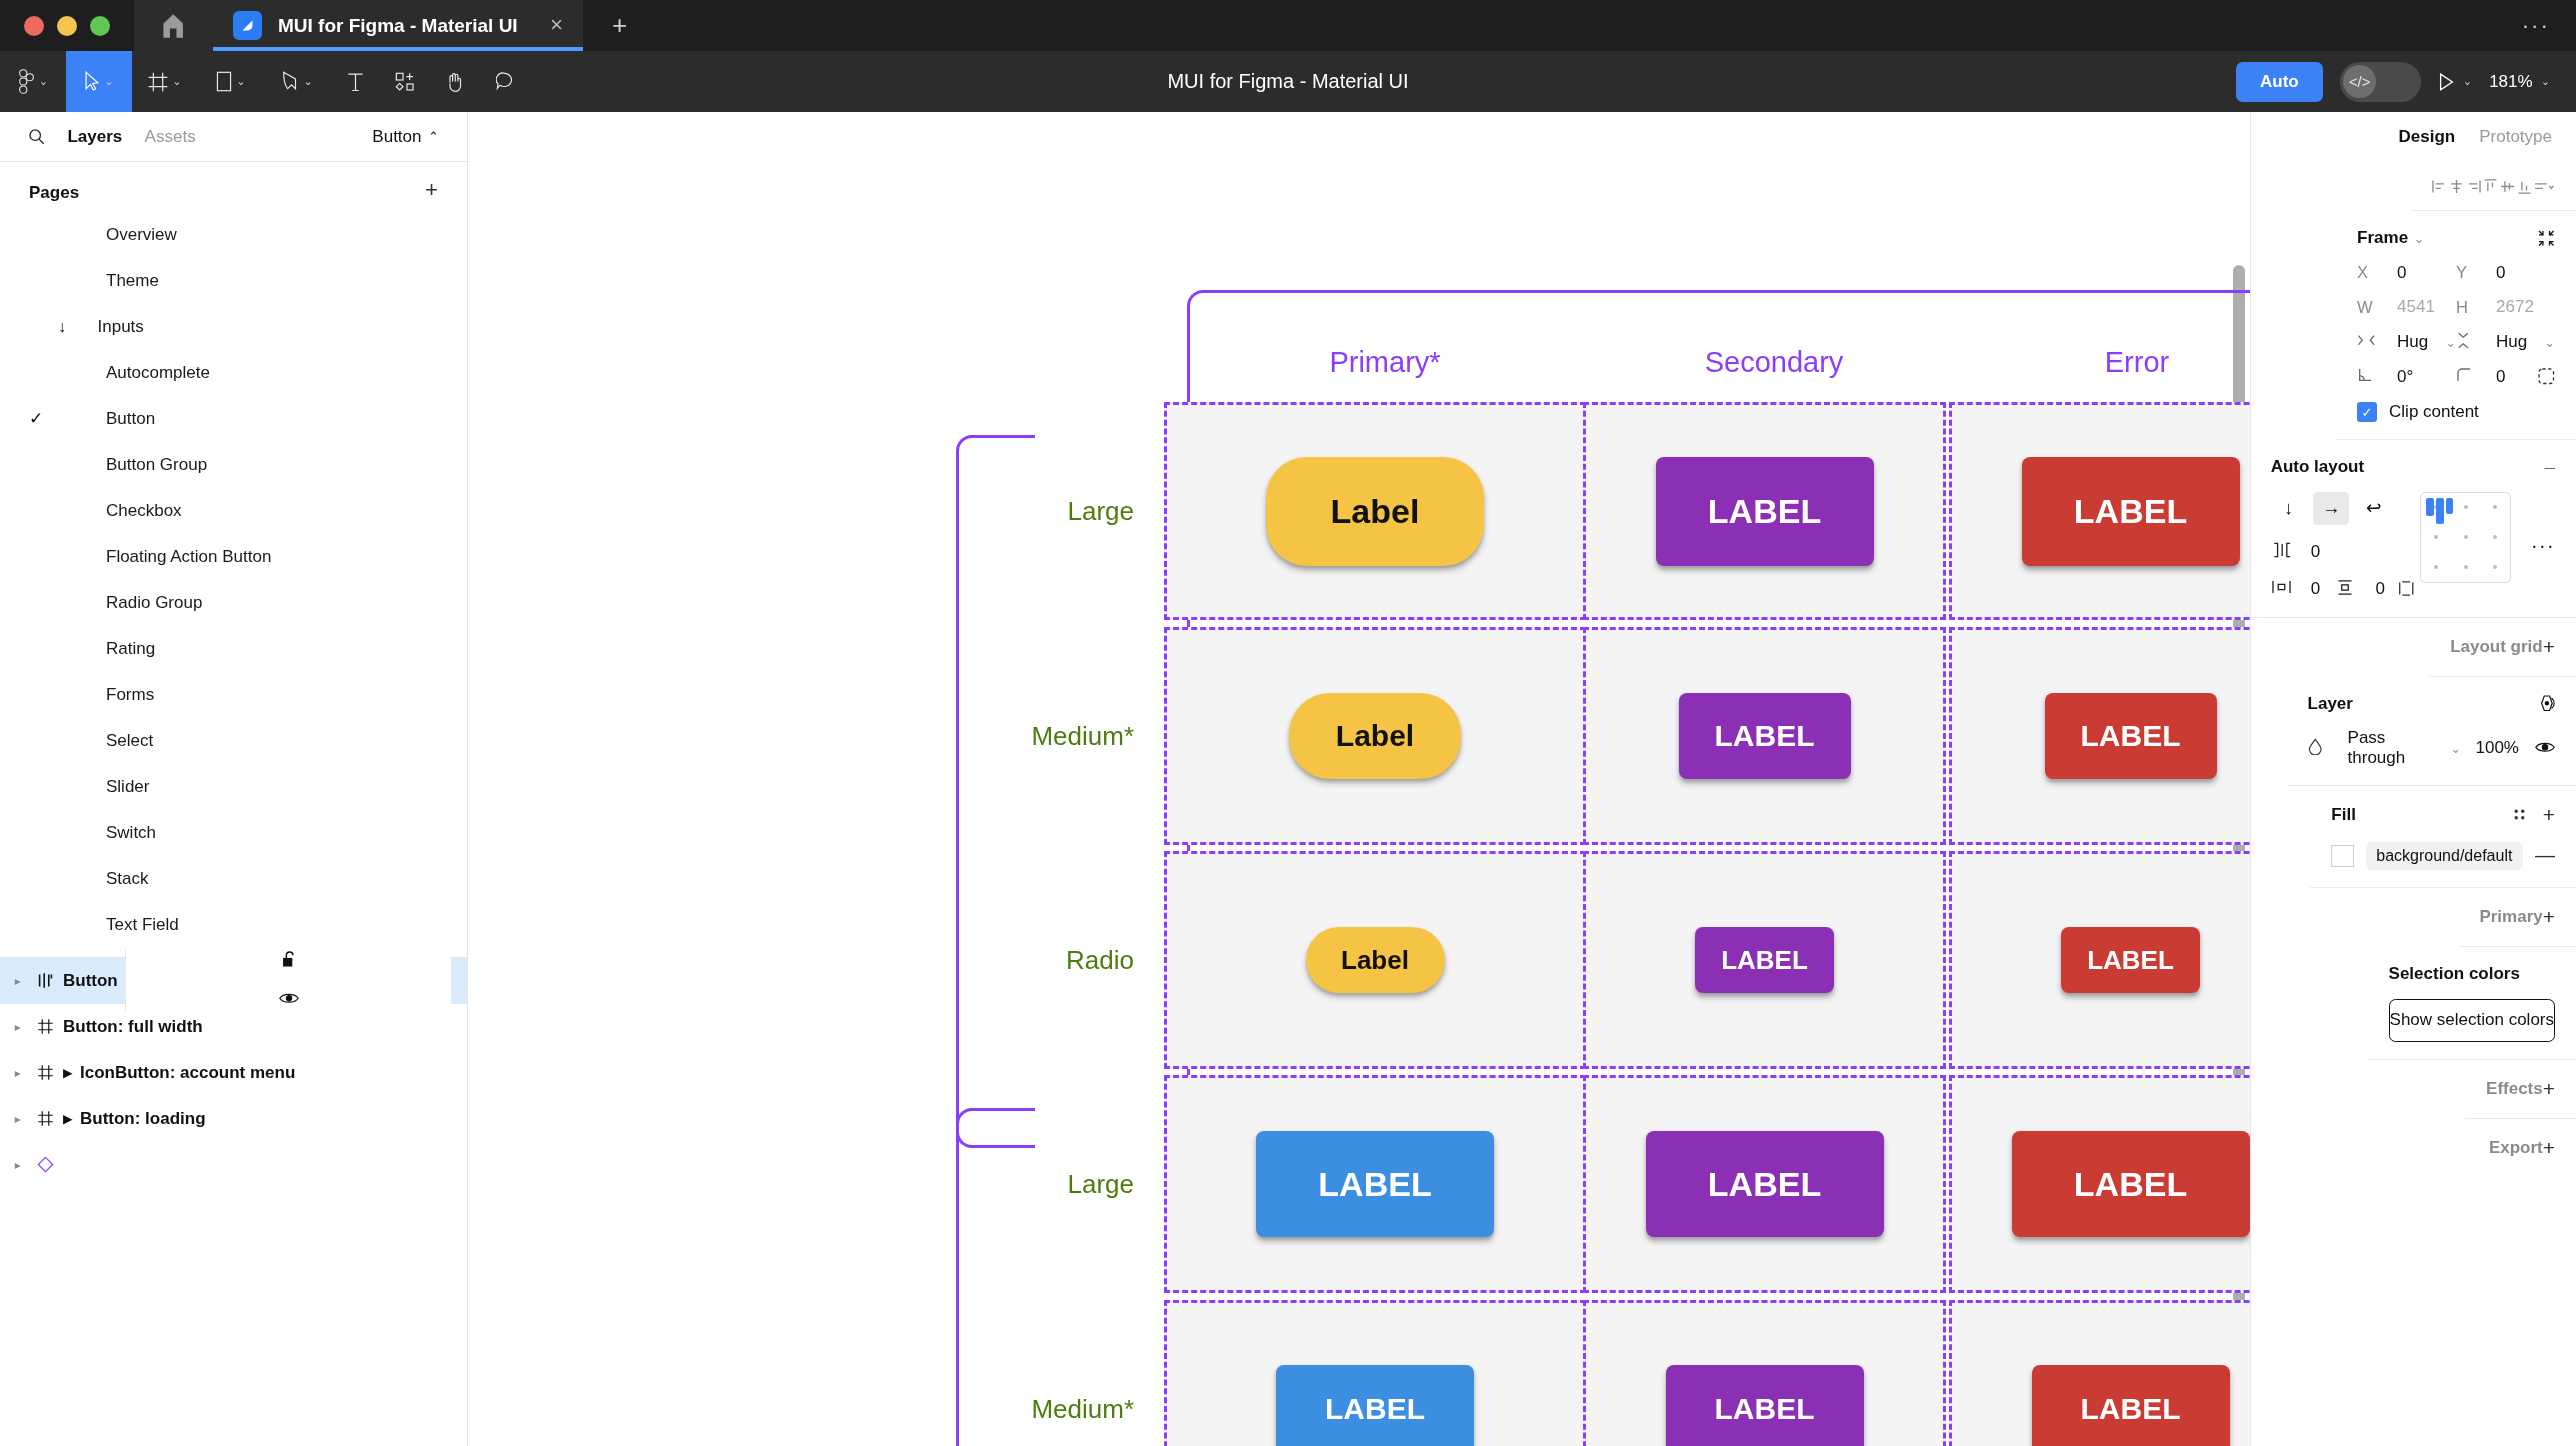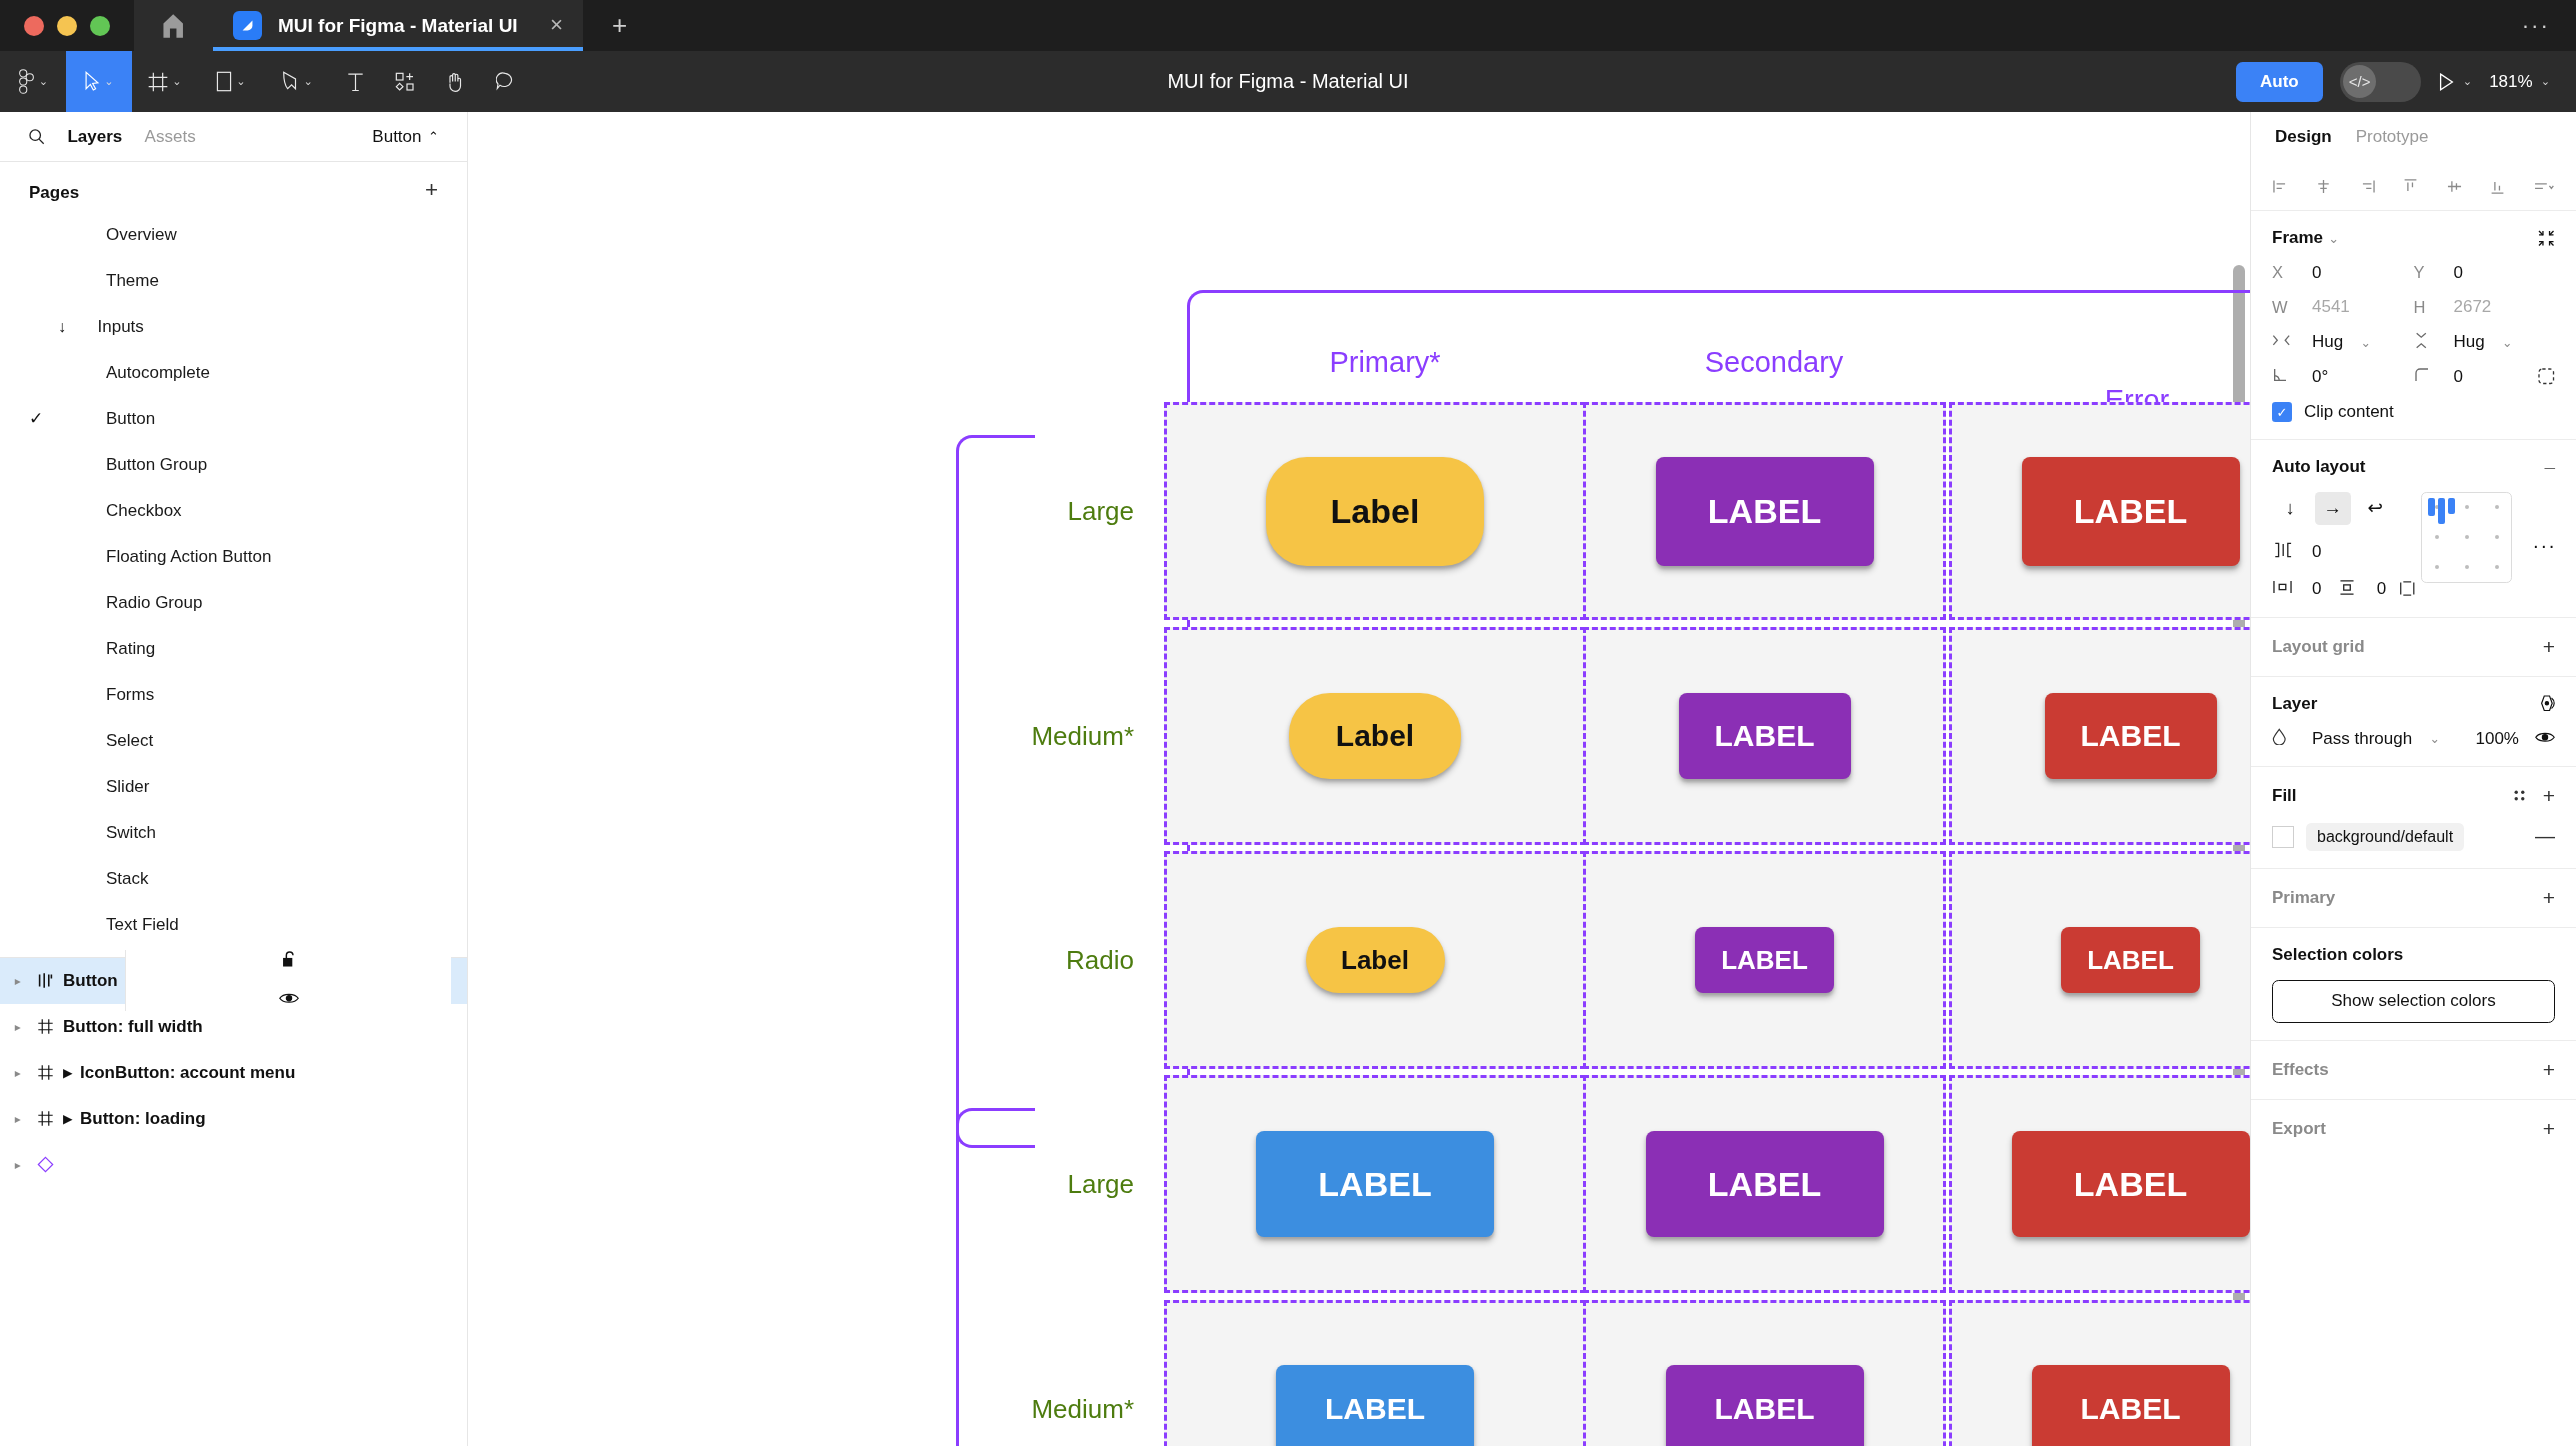--- a/index.html
+++ b/index.html
@@ -174,21 +174,21 @@
     cursor: pointer; white-space: nowrap;
   }
   .mbtn.yellow { background: #f6c445; color: #111; border-radius: 41px; }
   .mbtn.purple { background: #8b2fb5; border-radius: 8px; }
   .mbtn.red    { background: #ca3b33; border-radius: 8px; }
   .mbtn.blue   { background: #3c8ee0; border-radius: 8px; }
 
   
   .right {
     width: 326px; background: #fff; border-left: 0.7px solid #e6e6e6;
-    display: flex; flex-direction: column; flex: none;
+    display: flex; flex-direction: column; flex: none; align-items: flex-end;
   }
   .r-tabs { height: 50px; display:flex; align-items:center; gap: 24px; padding: 0 24px; }
   .r-tab { font-size: 17px; color: #9a9a9a; cursor: pointer; }
   .r-tab.active { color: #111; font-weight: 700; }
   .align-row {
     height: 49px; display:flex; align-items:center; justify-content:space-between;
     padding: 0 21px; border-bottom: 0.7px solid #ececec;
   }
   .align-ico { color: #8a8a8a; cursor: pointer; display:flex; align-items:center; gap:2.6px;}
 
@@ -499,21 +499,21 @@
 
     <div class="vscroll"></div>
 
     <div class="outer-frame"></div>
     <div class="outer-frame2"></div>
     <div class="outer-frame3"></div>
 
     <div id="canvas-content">
         <div class="col-hdr" style="left: 917px; top: 234px;">Primary*</div>
         <div class="col-hdr" style="left: 1306px; top: 234px;">Secondary</div>
-        <div class="col-hdr" style="left: 1669px; top: 234px; margin-top: 38px;">Error</div>
+        <div class="col-hdr" style="left: 1669px; top: 234px;">Error</div>
         <div class="row-hdr" style="left: 666px; top: 399px;">Large</div>
         <div class="grid-cell" style="left: 696px; top: 290px; width: 422px; height: 218px;">
           <div class="mbtn yellow" style="width: 218px; height: 109px; font-size: 34px;">Label</div>
         </div>
         <div class="grid-cell" style="left: 1115px; top: 290px; width: 363px; height: 218px;">
           <div class="mbtn purple" style="width: 218px; height: 109px; font-size: 34px;">LABEL</div>
         </div>
         <div class="grid-cell" style="left: 1481px; top: 290px; width: 363px; height: 218px;">
           <div class="mbtn red" style="width: 218px; height: 109px; font-size: 34px;">LABEL</div>
         </div>

